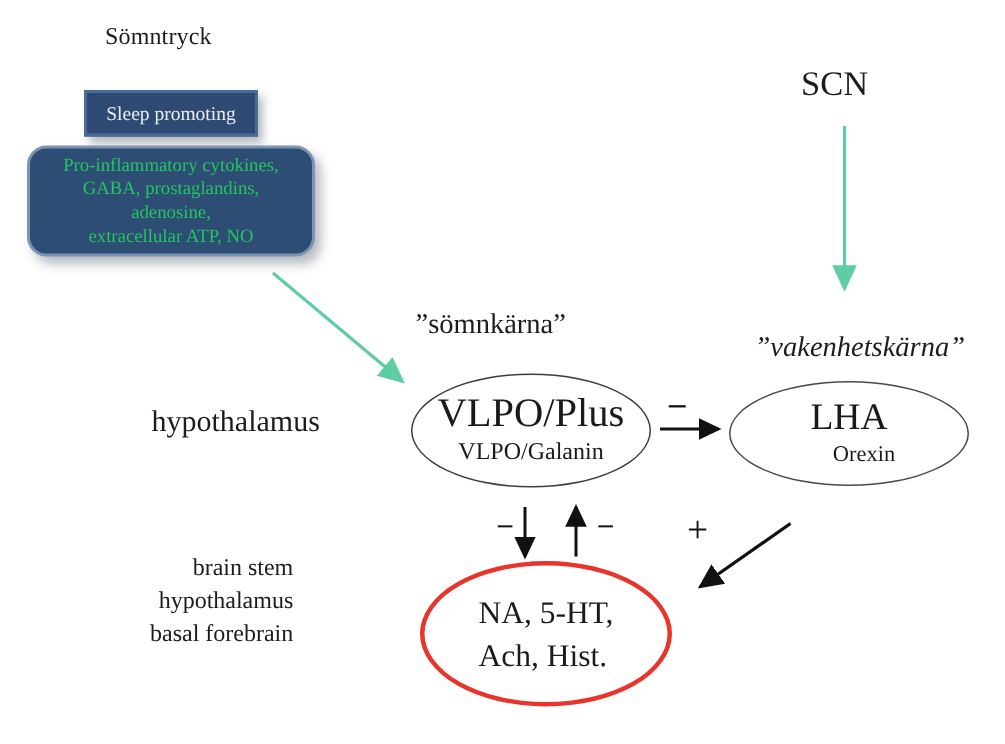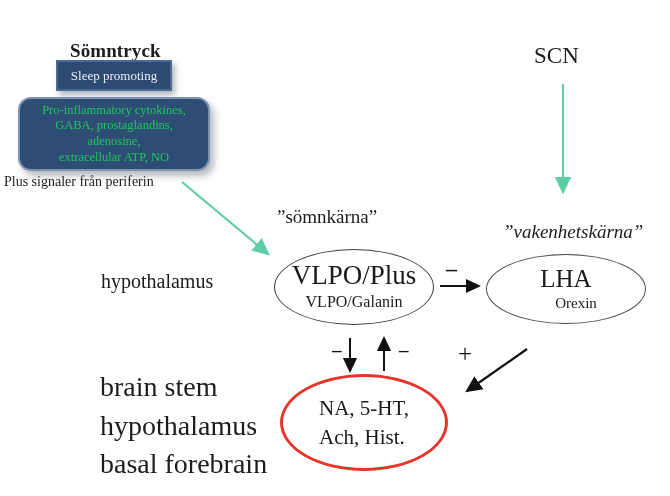--- a/index.html
+++ b/index.html
@@ -22,23 +22,23 @@
   .abs { position: absolute; }
 
   
   .lbl {
     position: absolute;
     white-space: nowrap;
     line-height: 1.12;
     color: #1c1c1c;
   }
   #somntryck-heading {
-    left: 70px; top: 40px;
-    font-size: 19px;
-    font-weight: 700;
+    left: 70px; top: 16px;
+    font-size: 16px;
+    font-weight: 400;
     letter-spacing: .1px;
   }
   #periferin-note {
     left: 4px; top: 174px;
     font-size: 14px;
   }
   #scn-label {
     left: 534px; top: 43px;
     font-size: 23px;
   }
@@ -50,23 +50,24 @@
     left: 503px; top: 221px;
     font-size: 19px;
     font-style: italic;
   }
   #hypothalamus-left-label {
     left: 101px; top: 270px;
     font-size: 20px;
   }
   #region-stack-label {
     left: 100px; top: 368px;
-    font-size: 28px;
+    font-size: 16px;
     line-height: 1.38;
     white-space: pre-line;
+    text-align: right;
   }
 
   
   #sleep-promoting-box {
     left: 56px; top: 60px;
     width: 112px; height: 27px;
     background: #2e4a72;
     border: 2px solid #4b6a94;
     box-shadow: 3px 4px 6px rgba(80,90,105,.45);
     display: flex; align-items: center; justify-content: center;
@@ -173,21 +174,20 @@
 
     <line x1="350" y1="338" x2="350" y2="371" stroke="#111111" stroke-width="2" marker-end="url(#head-black)"></line>
 
     <line x1="384" y1="371" x2="384" y2="338" stroke="#111111" stroke-width="2" marker-end="url(#head-black)"></line>
 
     <line x1="527" y1="349" x2="467" y2="391" stroke="#111111" stroke-width="2.2" marker-end="url(#head-black)"></line>
   </svg>
 
   <div class="lbl" id="somntryck-heading">Sömntryck</div>
 
-  <div class="lbl" id="periferin-note">Plus signaler från periferin</div>
 
   <div class="lbl" id="scn-label">SCN</div>
 
   <div class="lbl" id="somnkarna-label">”sömnkärna”</div>
 
   <div class="lbl" id="vakenhetskarna-label">”vakenhetskärna”</div>
 
   <div class="lbl" id="hypothalamus-left-label">hypothalamus</div>
 
   <div class="lbl" id="region-stack-label">brain stem

